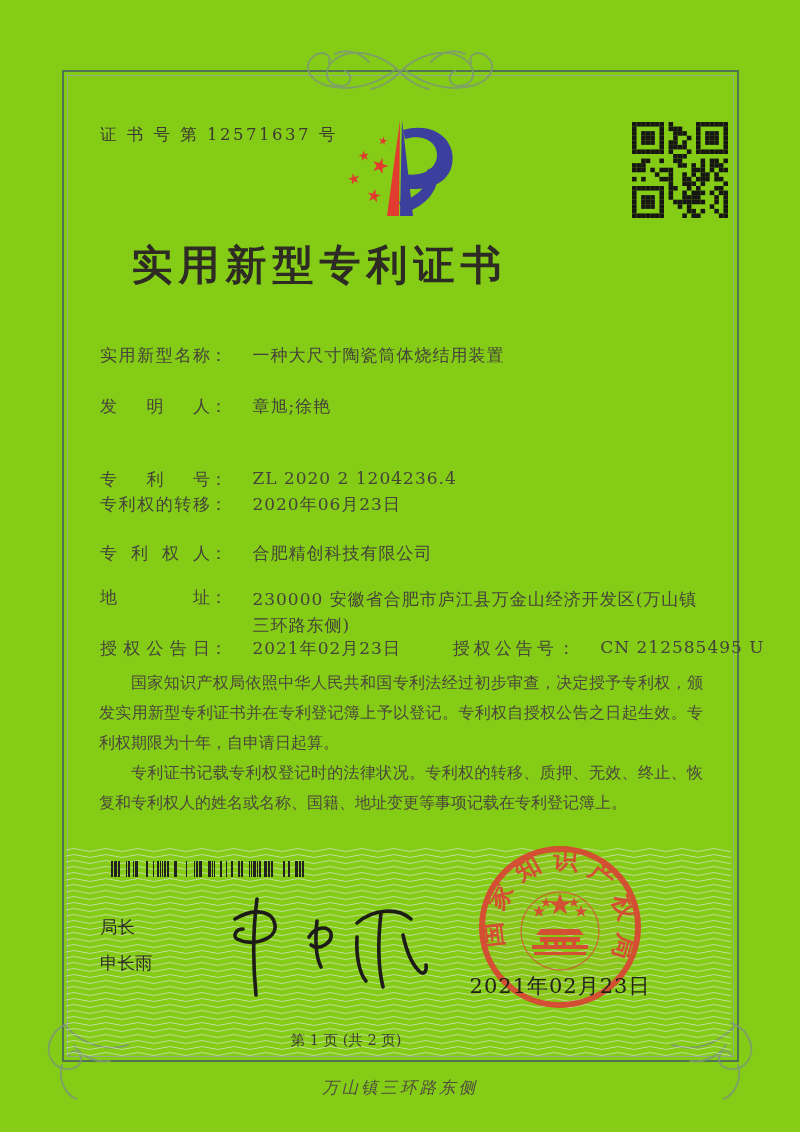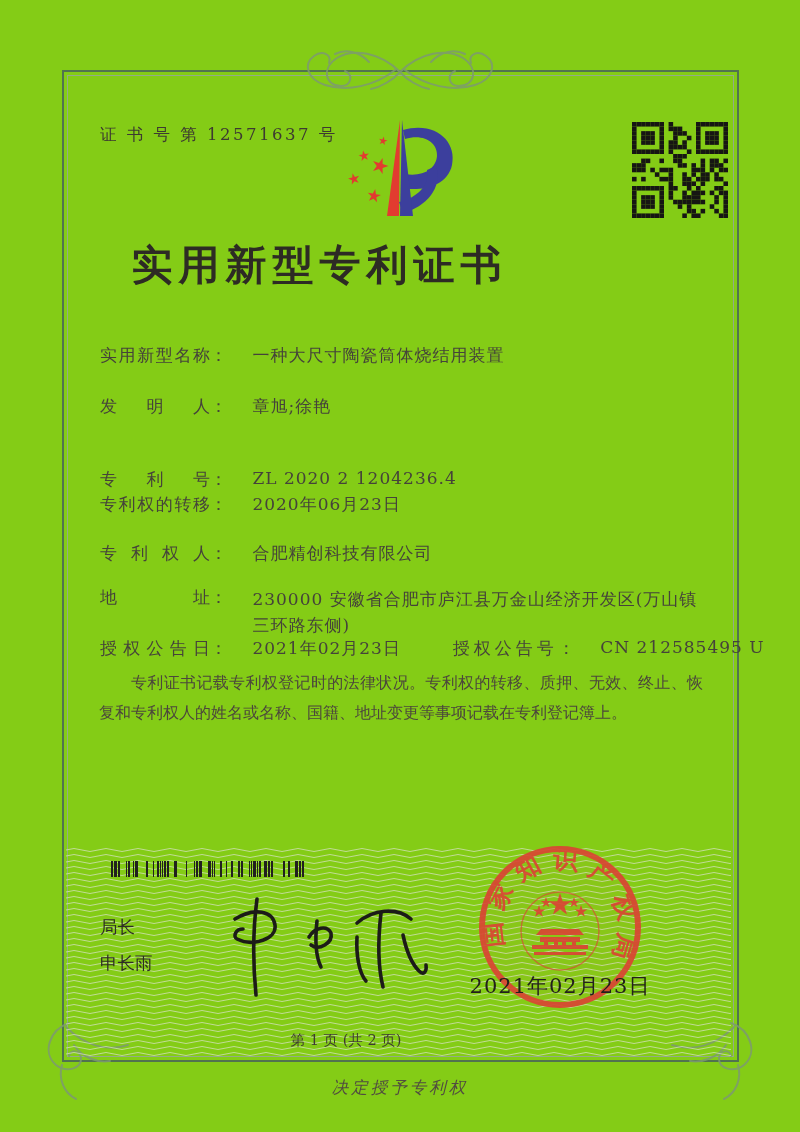--- a/index.html
+++ b/index.html
@@ -392,20 +392,21 @@
     <span class="val wrap">230000 安徽省合肥市庐江县万金山经济开发区(万山镇三环路东侧)</span>
   </div>
   <div class="field" style="top:637px">
     <span class="lbl">授权公告日</span><span class="colon">：</span>
     <span class="val" style="width:195px">2021年02月23日</span>
     <span class="lbl2">授权公告号</span><span class="colon">：</span>
     <span class="val">CN 212585495 U</span>
   </div>
 
   <div class="body-text">
+    <p>国家知识产权局依照中华人民共和国专利法经过初步审查，决定授予专利权，颁发实用新型专利证书并在专利登记簿上予以登记。专利权自授权公告之日起生效。专利权期限为十年，自申请日起算。</p>
     <p>专利证书记载专利权登记时的法律状况。专利权的转移、质押、无效、终止、恢复和专利权人的姓名或名称、国籍、地址变更等事项记载在专利登记簿上。</p>
   </div>
 
   <svg class="barcode" viewBox="0 0 201 16">
       <rect x="0" y="0" width="2" height="16" fill="#21211e"></rect>
       <rect x="3" y="0" width="3" height="16" fill="#21211e"></rect>
       <rect x="7" y="0" width="2" height="16" fill="#21211e"></rect>
       <rect x="15" y="0" width="1" height="16" fill="#21211e"></rect>
       <rect x="17" y="0" width="2" height="16" fill="#21211e"></rect>
       <rect x="22" y="0" width="1" height="16" fill="#21211e"></rect>
@@ -487,15 +488,15 @@
       <rect x="86" y="99" width="4" height="3"></rect>
         <rect x="96" y="99" width="4" height="3"></rect>
       <path d="M58,112 L110,112 L110,109 L58,109 Z"></path>
     </g>
   </svg>
 
   <div class="seal-date">2021年02月23日</div>
 
   <div class="page-num">第 1 页 (共 2 页)</div>
 
-  <div class="back-note">决定授予专利权</div>
+  <div class="back-note">万山镇三环路东侧</div>
 
 </div>
 
 </body></html>

